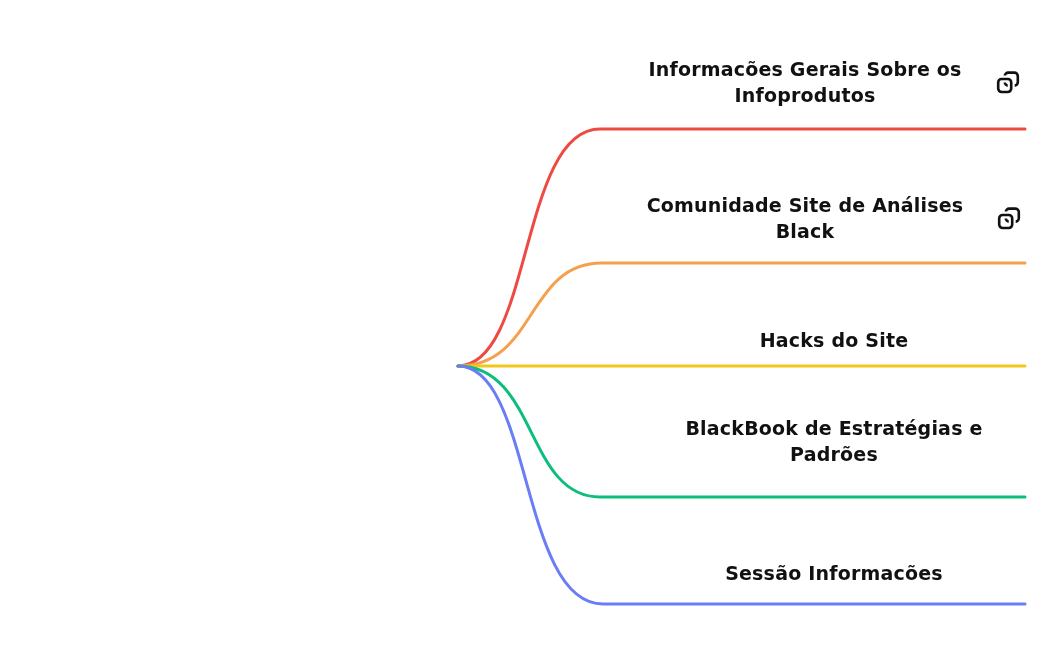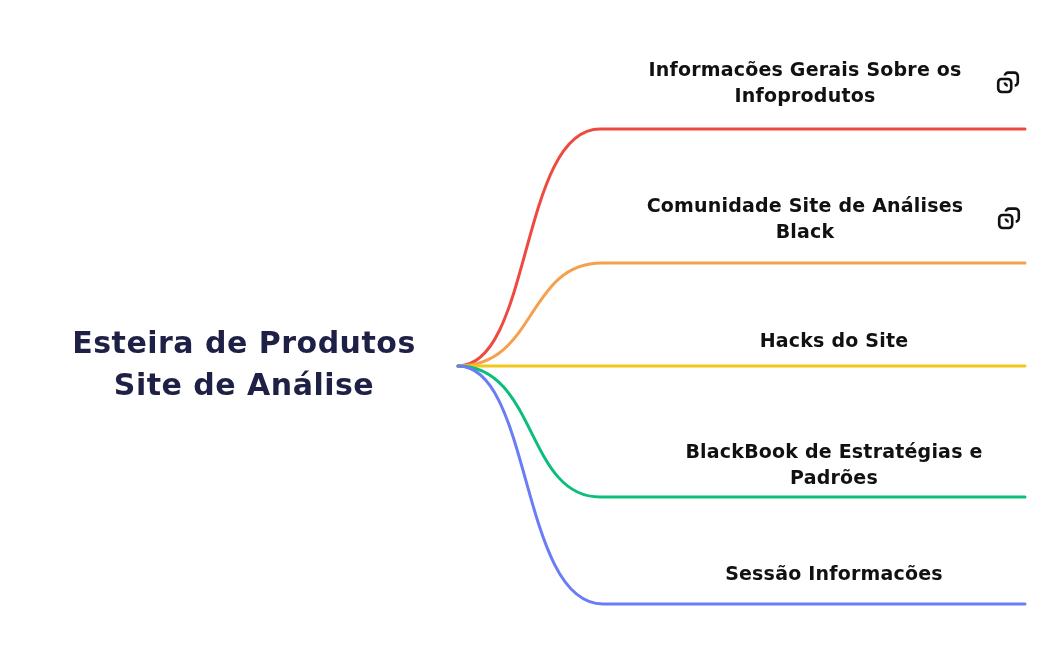--- a/index.html
+++ b/index.html
@@ -39,38 +39,36 @@
     text-align:center;
     white-space:pre-line;
     letter-spacing:0.2px;
     margin-left:48px;
   }
   .link-icon{display:inline-flex;flex:0 0 auto;cursor:pointer;}
 
   .pos-1{top:56px;}
   .pos-2{top:192px;}
   .pos-3{top:327px;}
-  .pos-4{top:438px;}
+  .pos-4{top:415px;}
   .pos-5{top:560px;}
 </style>
 </head>
 <body>
 
 <div class="canvas">
 
   <svg class="edges" width="1047" height="650" viewBox="0 0 1047 650">
     <path d="M458,366 C532,366 520,129 600,129 L1025,129" stroke="#ef4a41"></path>
     <path d="M458,366 C537,366 526,263 602,263 L1025,263" stroke="#f5a04c"></path>
     <path d="M458,366 L1025,366" stroke="#f2c71d"></path>
     <path d="M458,366 C537,366 526,497 600,497 L1025,497" stroke="#0cbe7b"></path>
     <path d="M458,366 C532,366 520,604 603,604 L1025,604" stroke="#6b7cf7"></path>
   </svg>
 
-  <div class="root-label">Esteira de Produtos
-Site de Análise</div>
 
   <div class="branch-label pos-1">
     <span class="txt">Informacões Gerais Sobre os
 Infoprodutos</span>
     <span class="link-icon">
       <svg width="24" height="23" viewBox="0 0 24 23">
         <rect x="8.8" y="1.6" width="13" height="13" rx="3.4" fill="none" stroke="#111111" stroke-width="2.6"></rect>
         <rect x="2.2" y="8.0" width="13" height="13" rx="3.4" fill="none" stroke="#ffffff" stroke-width="7"></rect>
         <rect x="2.2" y="8.0" width="13" height="13" rx="3.4" fill="none" stroke="#111111" stroke-width="2.6"></rect>
       </svg>

